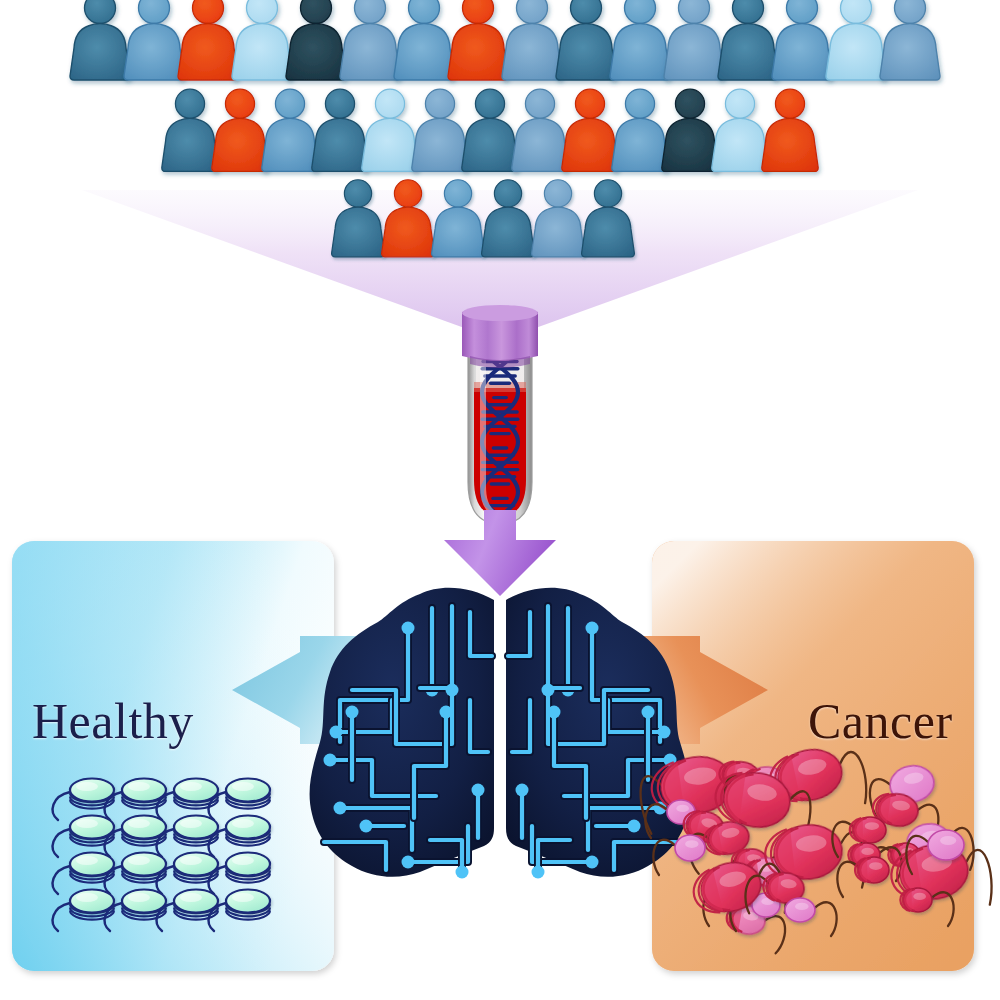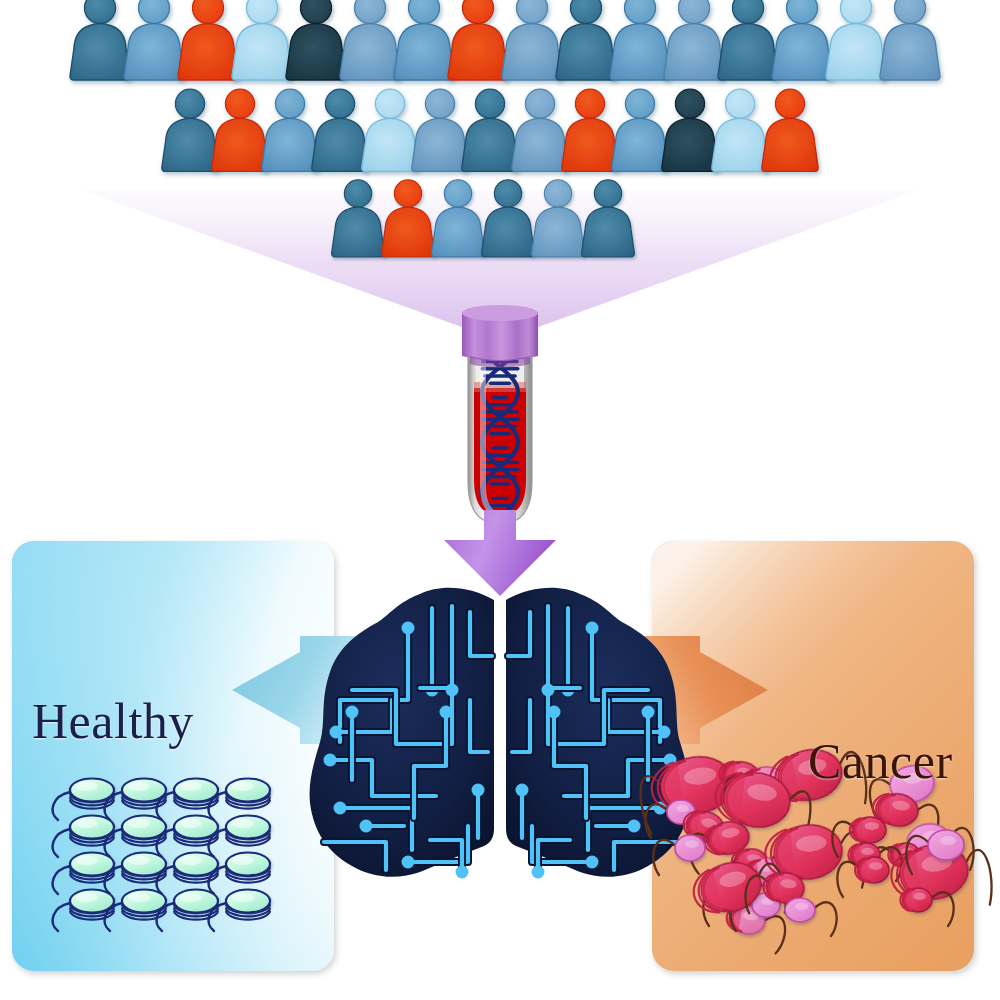--- a/index.html
+++ b/index.html
@@ -5,21 +5,21 @@
   html,body{margin:0;padding:0;background:#ffffff;}
   body{width:1000px;height:1000px;overflow:hidden;
        font-family:"Liberation Serif", serif;}
   #stage{position:relative;width:1000px;height:837px;background:#fff;}
   svg.layer{position:absolute;left:0;top:0;width:1000px;height:1000px;}
   .lbl{position:absolute;font-family:"Liberation Serif","DejaVu Serif",serif;
        font-size:50px;letter-spacing:.5px;white-space:nowrap;}
   #healthy-label{left:32px;top:692px;color:#1b1f4b;
        text-shadow:0 1px 2px rgba(255,255,255,.75);}
   #cancer-label{left:808px;top:692px;color:#3d1408;
-       text-shadow:0 1px 2px rgba(255,255,255,.6);margin-top:40px;}
+       text-shadow:0 1px 2px rgba(255,255,255,.6);}
 </style>
 </head>
 <body>
 
 <div id="stage">
 
   <svg class="layer" id="svg-back" viewBox="0 0 1000 1000">
     <defs>
       <linearGradient id="gFunnel" x1="0" y1="0" x2="0" y2="1">
         <stop offset="0%" stop-color="#f4edfa" stop-opacity="0.25"></stop>

